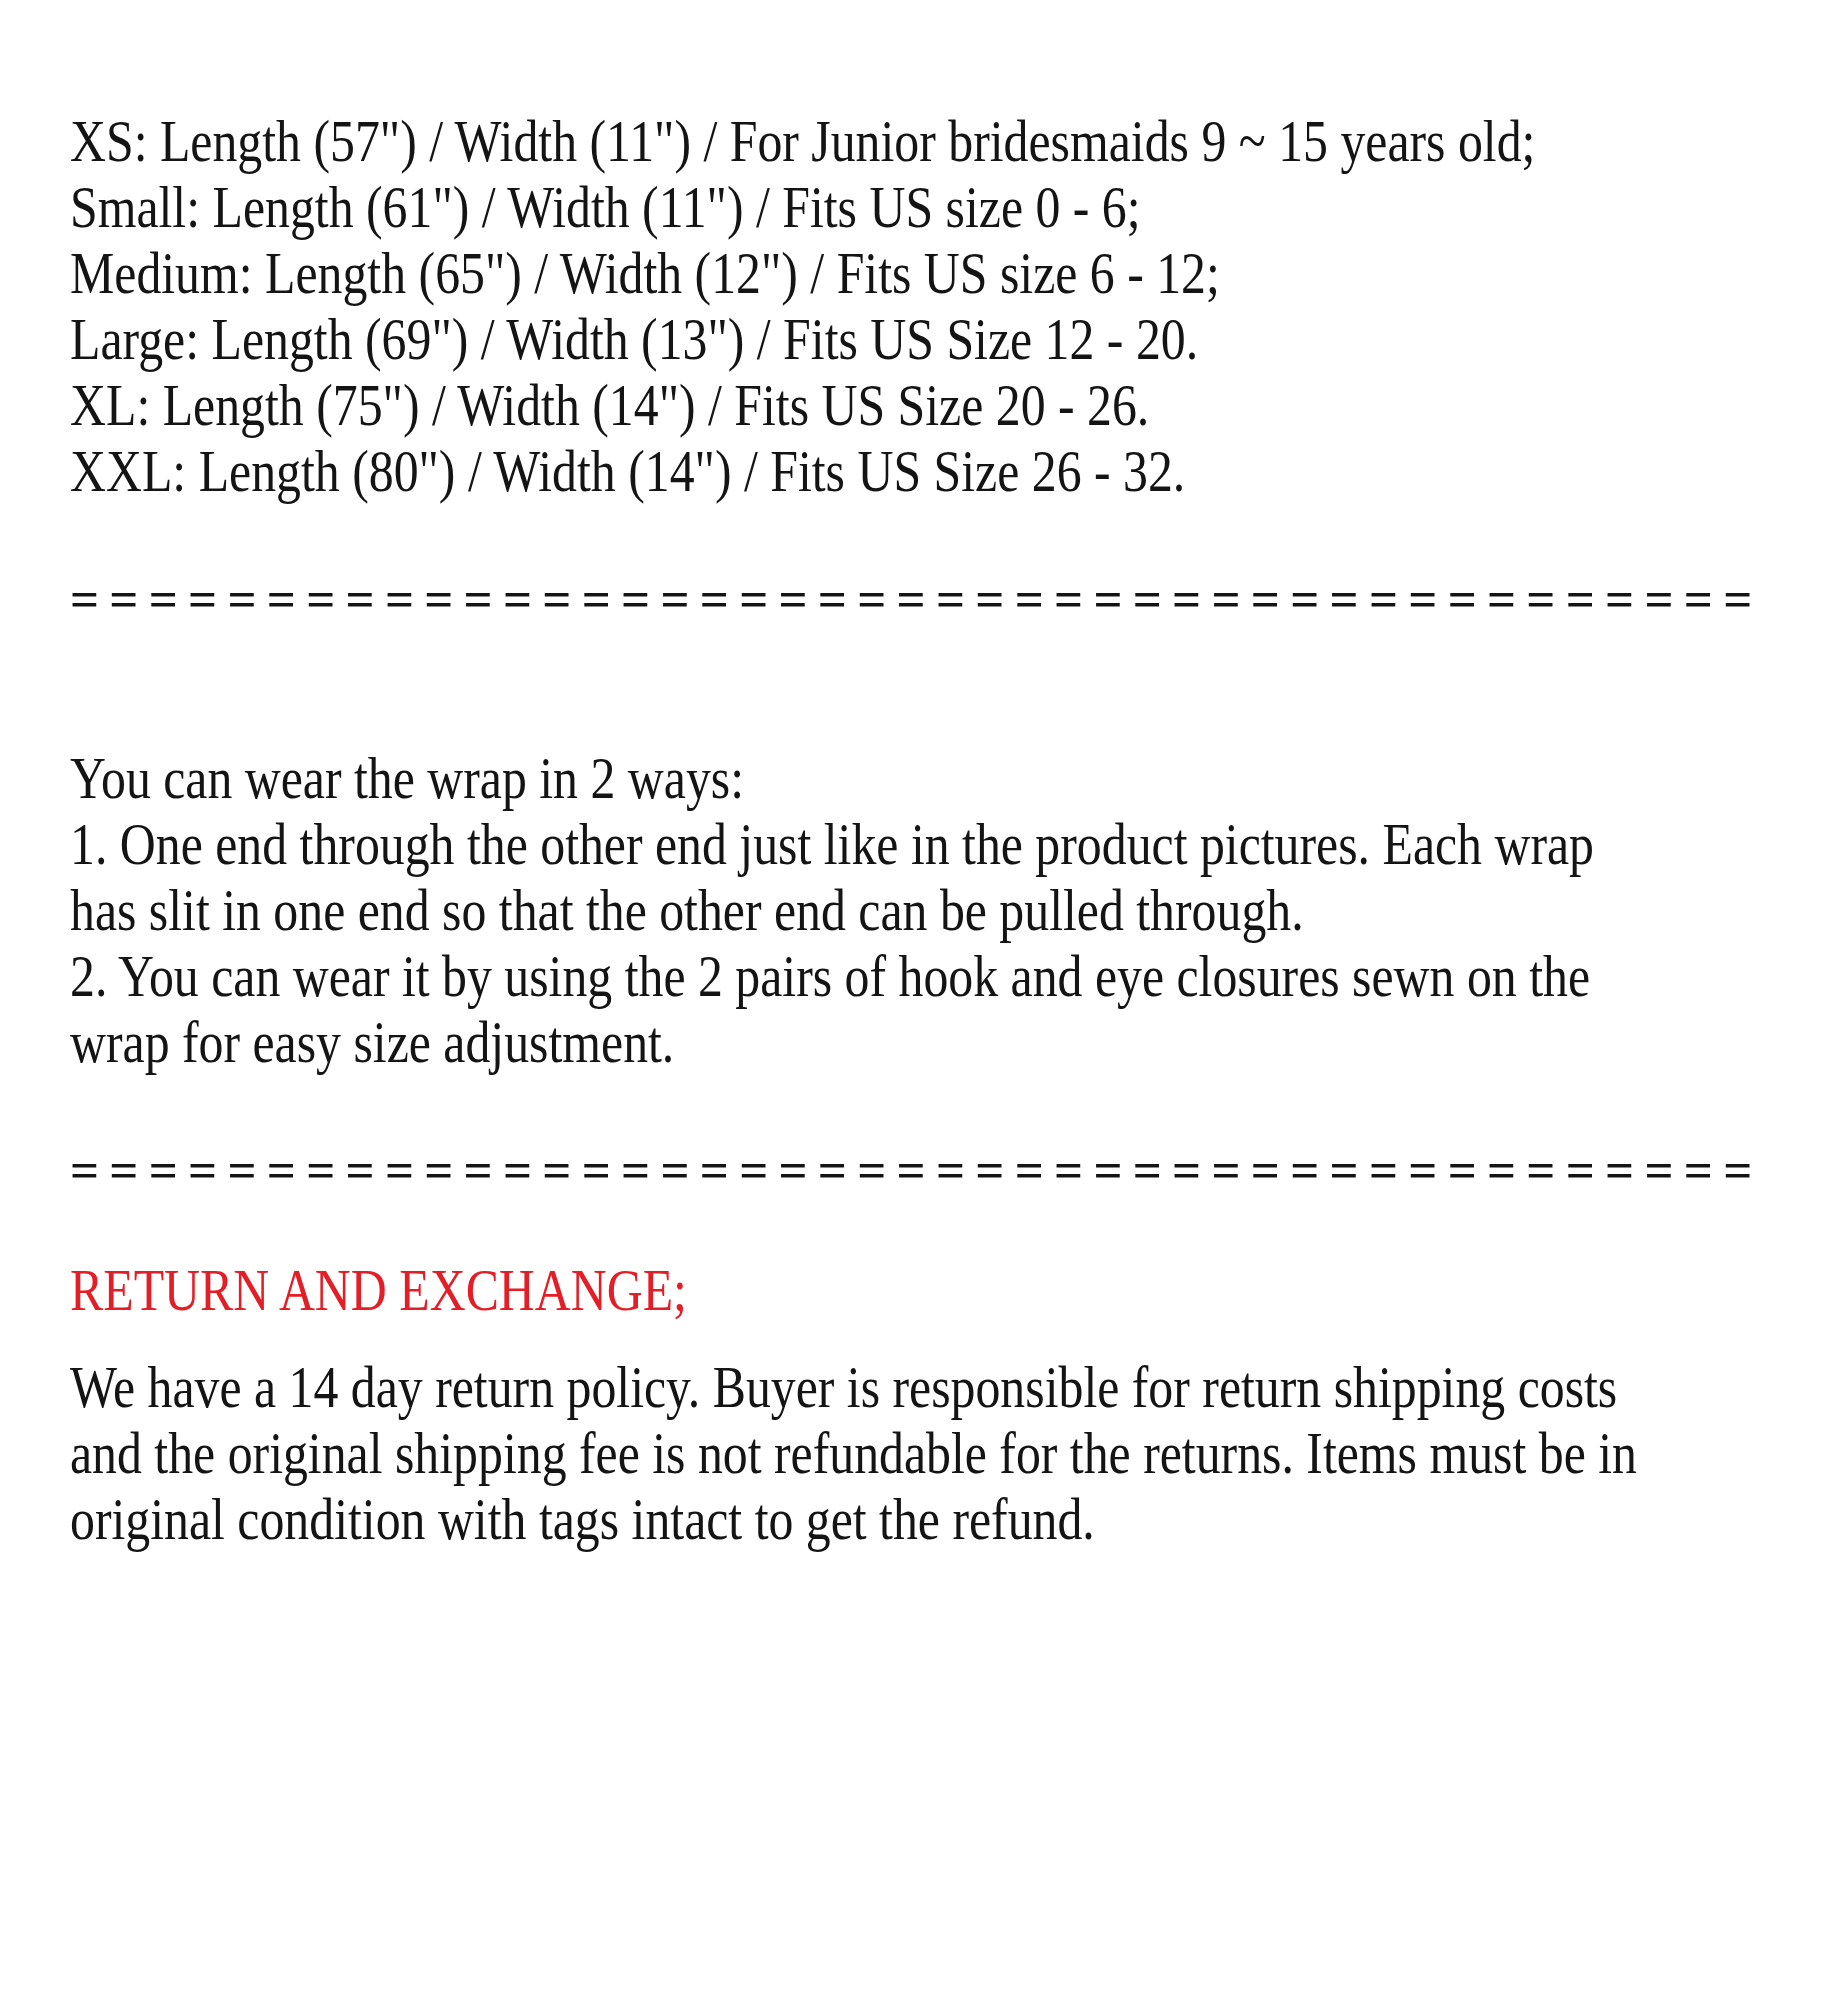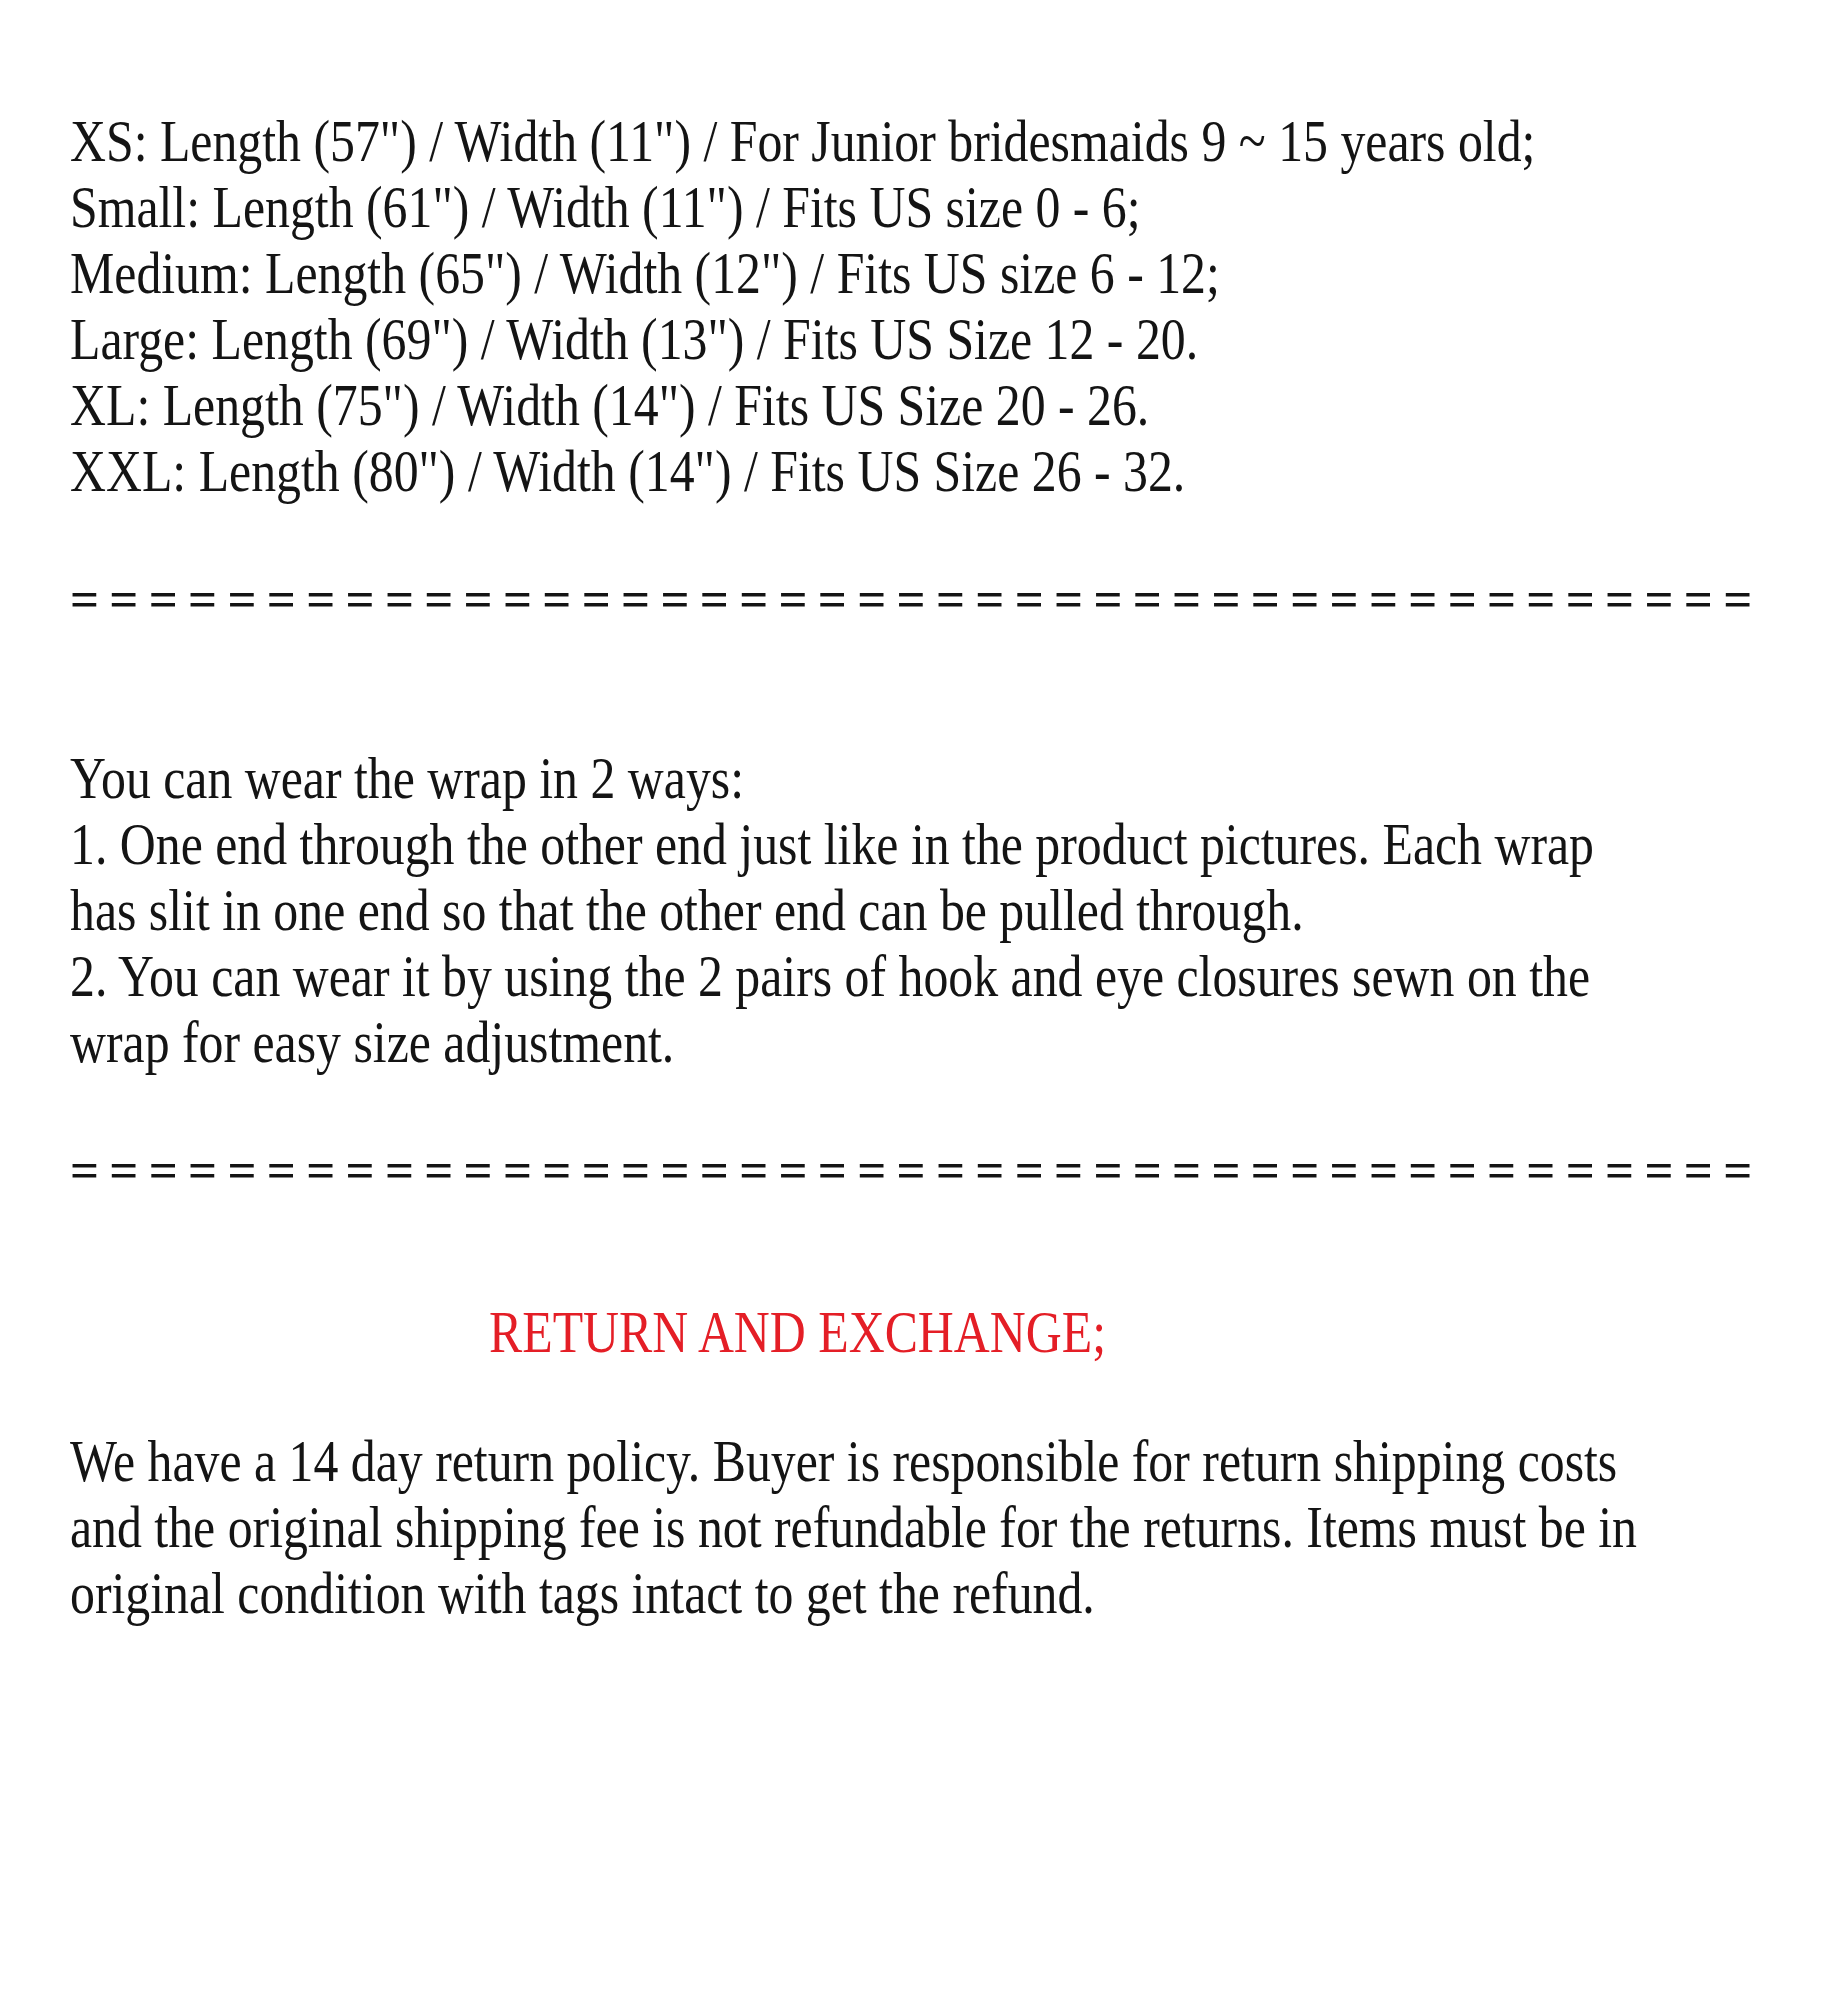--- a/index.html
+++ b/index.html
@@ -23,22 +23,22 @@
     white-space: nowrap;
     transform: scaleX(0.83);
     transform-origin: 0 50%;
     letter-spacing: 0px;
   }
   .block { margin: 0; }
   .sizes          { padding-top: 108px; }
   .sep            { margin-top: 62px; }
   .wear           { margin-top: 113px; }
   .sep2           { margin-top: 62px; }
-  .return-heading { margin-top: 96px; text-align: center; }
-  .return-body    { margin-top: 63px; }
+  .return-heading { margin-top: 54px; }
+  .return-body    { margin-top: 31px; }
   .websites       { margin-top: 66px; width: 1458px; }
 
   .separator-text {
     font-size: 51px;
     line-height: 66px;
     font-weight: 700;
     letter-spacing: 10.3px;
     white-space: nowrap;
     overflow: hidden;
     width: 1686px;

